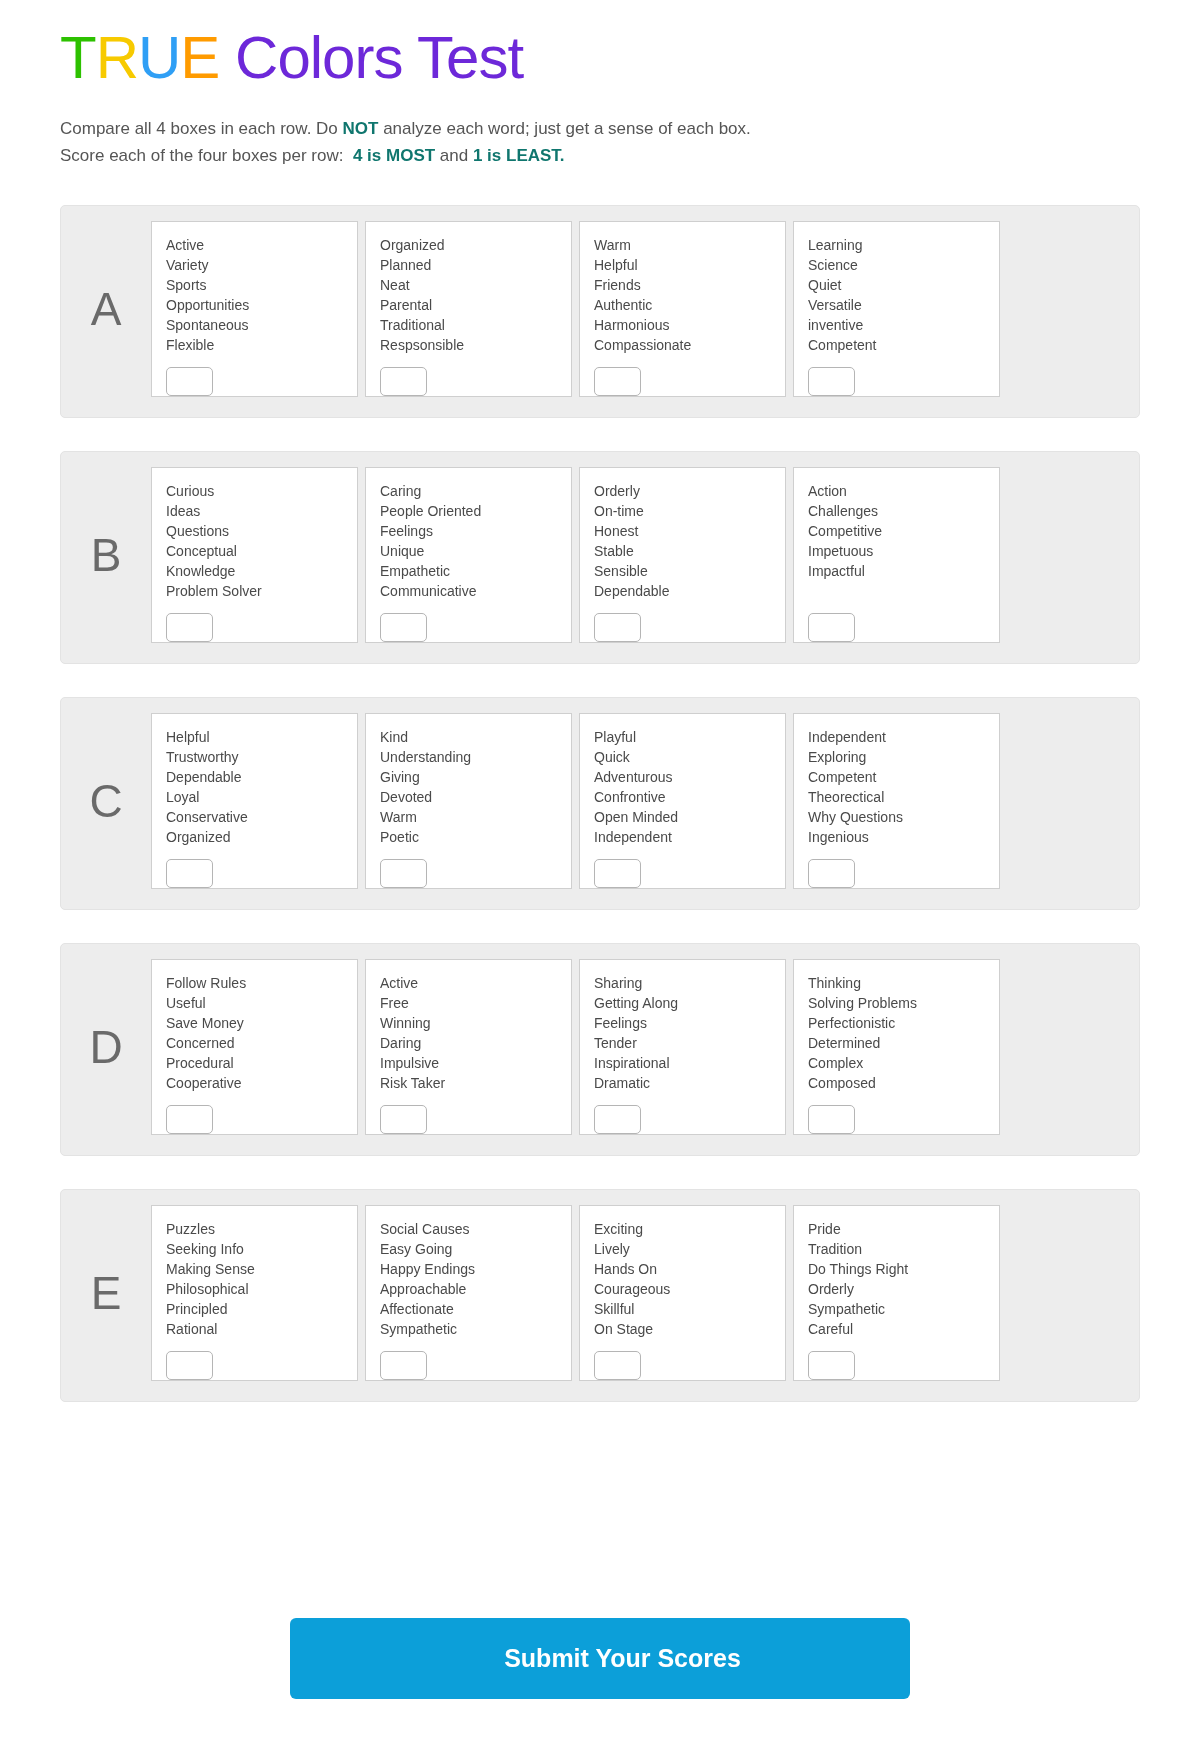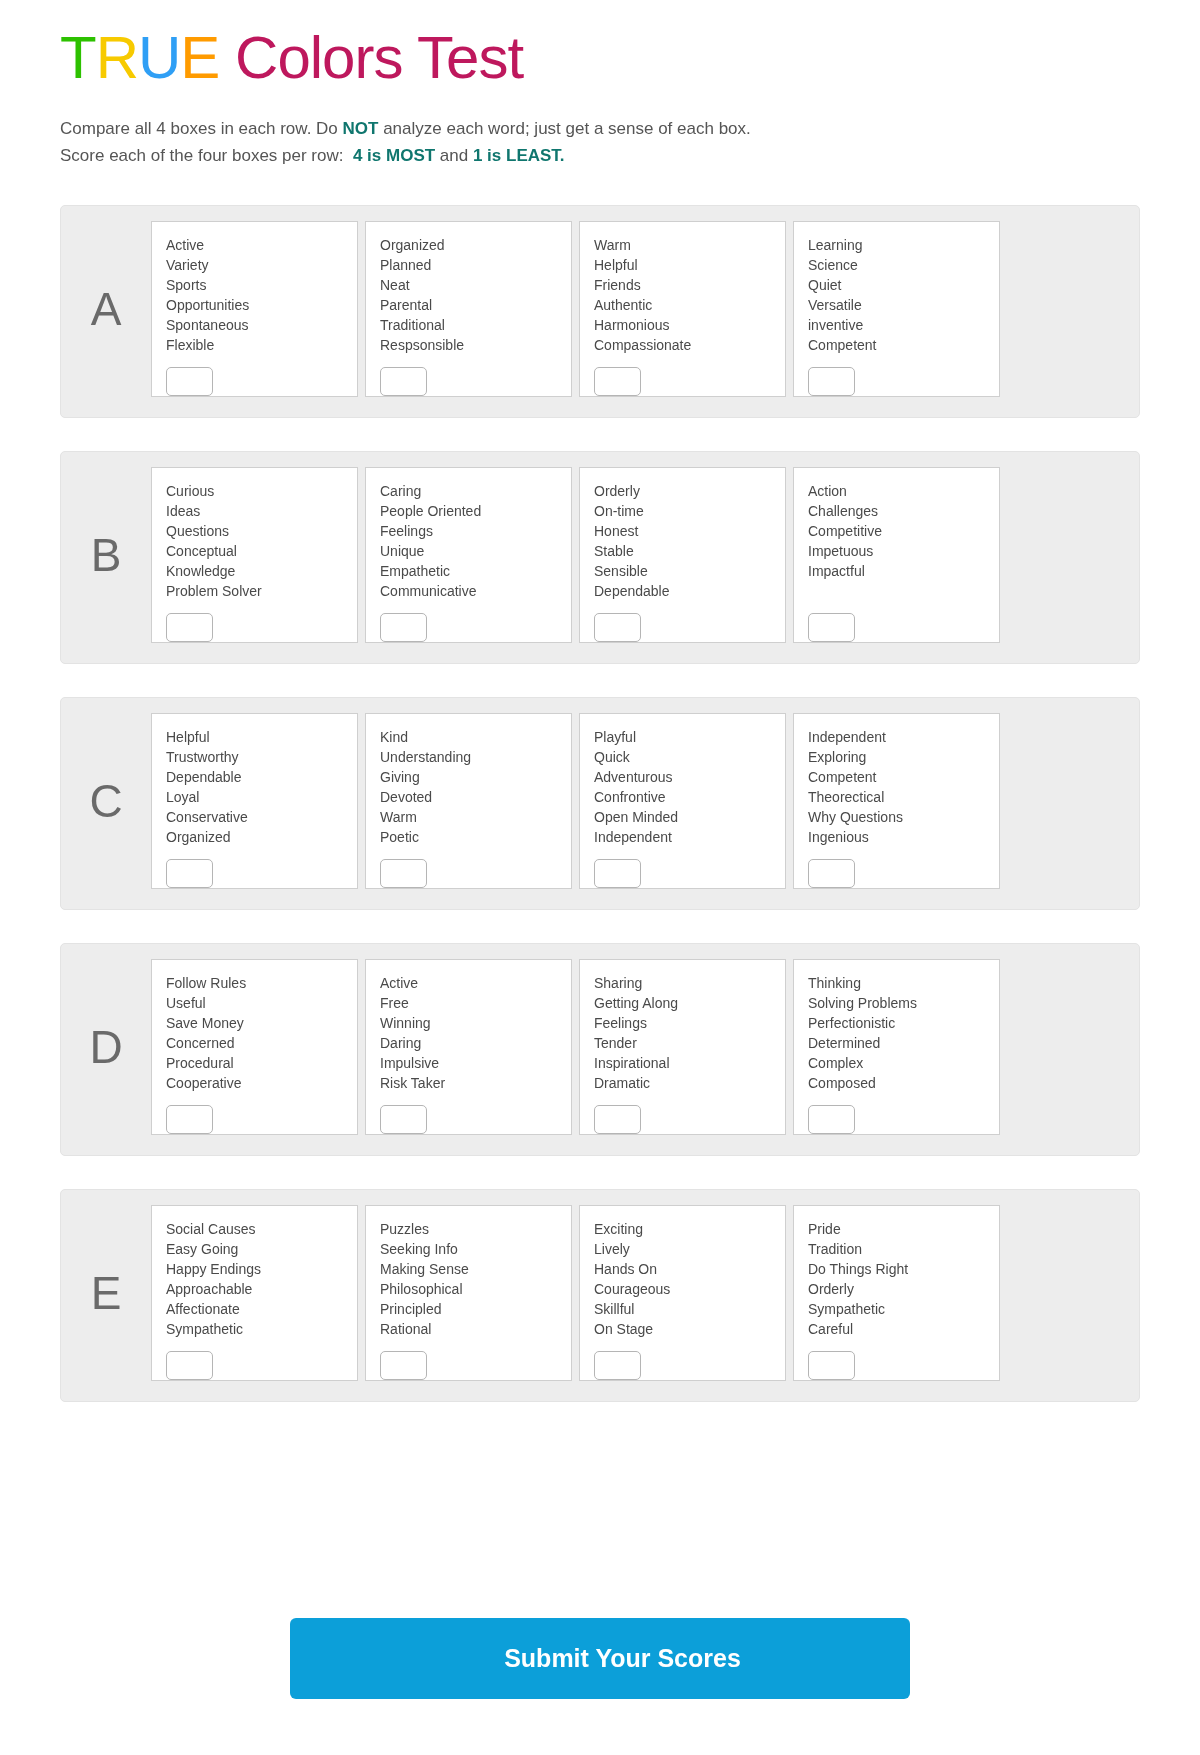--- a/index.html
+++ b/index.html
@@ -93,21 +93,21 @@
     font-family: "Liberation Sans", sans-serif;
     cursor: pointer;
     padding-left: 45px;
   }
 </style>
 </head>
 <body>
 
 <div class="page">
 
-  <h1 class="page-title"><span id="title-letters"><span style="color: rgb(45, 193, 0);">T</span><span style="color: rgb(247, 202, 0);">R</span><span style="color: rgb(47, 159, 245);">U</span><span style="color: rgb(255, 155, 0);">E</span></span><span id="title-rest" style="color: #be185d;"> Colors Test</span></h1>
+  <h1 class="page-title"><span id="title-letters"><span style="color: rgb(45, 193, 0);">T</span><span style="color: rgb(247, 202, 0);">R</span><span style="color: rgb(47, 159, 245);">U</span><span style="color: rgb(255, 155, 0);">E</span></span><span id="title-rest" style="color: #6d28d9;"> Colors Test</span></h1>
 
   <div class="instructions-block">
     <p class="instructions"><span>Compare all 4 boxes in each row. Do </span><b>NOT</b><span> analyze each word; just get a sense of each box.</span></p>
     <p class="instructions"><span>Score each of the four boxes per row:&nbsp; </span><b>4 is MOST</b><span> and </span><b>1 is LEAST.</b></p>
   </div>
 
   <div id="rows">
   <div class="score-row">
     <div class="row-letter">A</div>
     <div class="row-boxes">
@@ -317,44 +317,44 @@
     <input class="score-input" type="text" value="" style="">
   </div>
 </div>
   </div>
 
   <div class="score-row">
     <div class="row-letter">E</div>
     <div class="row-boxes">
   <div class="word-box">
     <div class="word-list">
+              <div>Puzzles</div>
+              <div>Seeking Info</div>
+              <div>Making Sense</div>
+              <div>Philosophical</div>
+              <div>Principled</div>
+              <div>Rational</div>
+            </div>
+    <input class="score-input" type="text" value="" style="">
+  </div>
+
+  <div class="word-box">
+    <div class="word-list">
               <div>Social Causes</div>
               <div>Easy Going</div>
               <div>Happy Endings</div>
               <div>Approachable</div>
               <div>Affectionate</div>
               <div>Sympathetic</div>
             </div>
     <input class="score-input" type="text" value="" style="">
   </div>
 
   <div class="word-box">
     <div class="word-list">
-              <div>Puzzles</div>
-              <div>Seeking Info</div>
-              <div>Making Sense</div>
-              <div>Philosophical</div>
-              <div>Principled</div>
-              <div>Rational</div>
-            </div>
-    <input class="score-input" type="text" value="" style="">
-  </div>
-
-  <div class="word-box">
-    <div class="word-list">
               <div>Exciting</div>
               <div>Lively</div>
               <div>Hands On</div>
               <div>Courageous</div>
               <div>Skillful</div>
               <div>On Stage</div>
             </div>
     <input class="score-input" type="text" value="" style="">
   </div>
 

